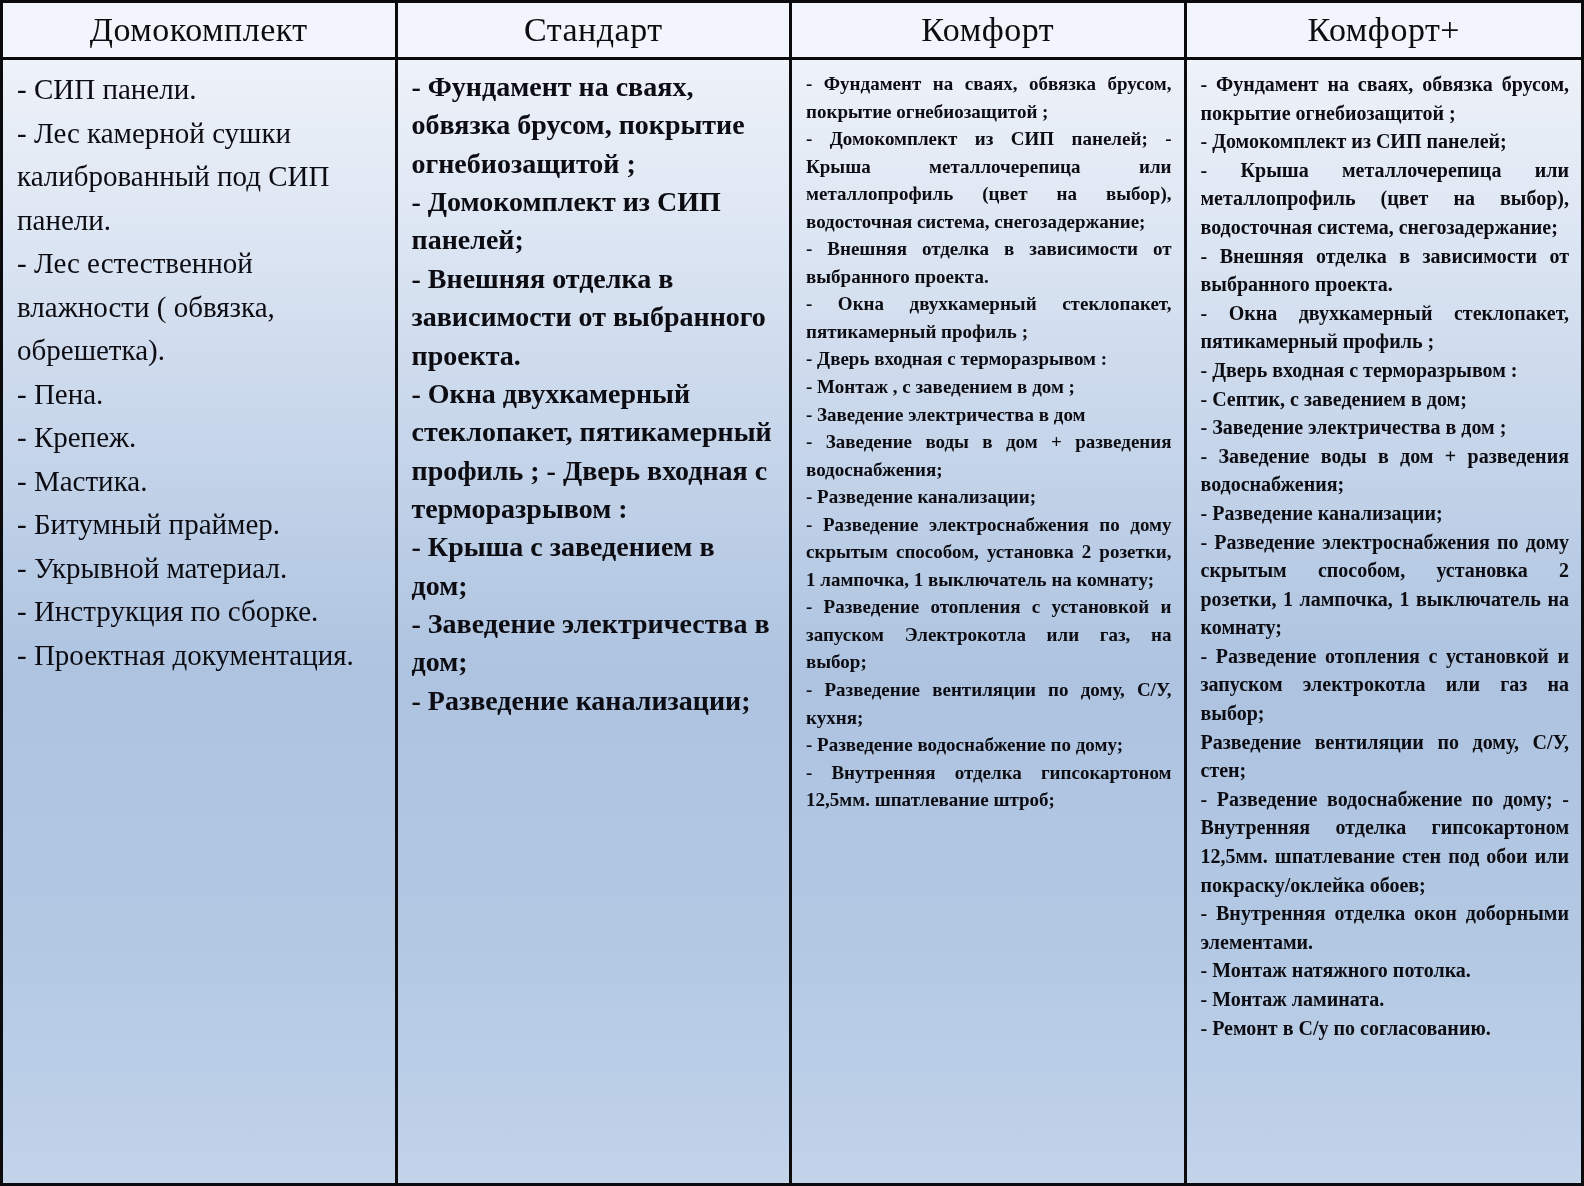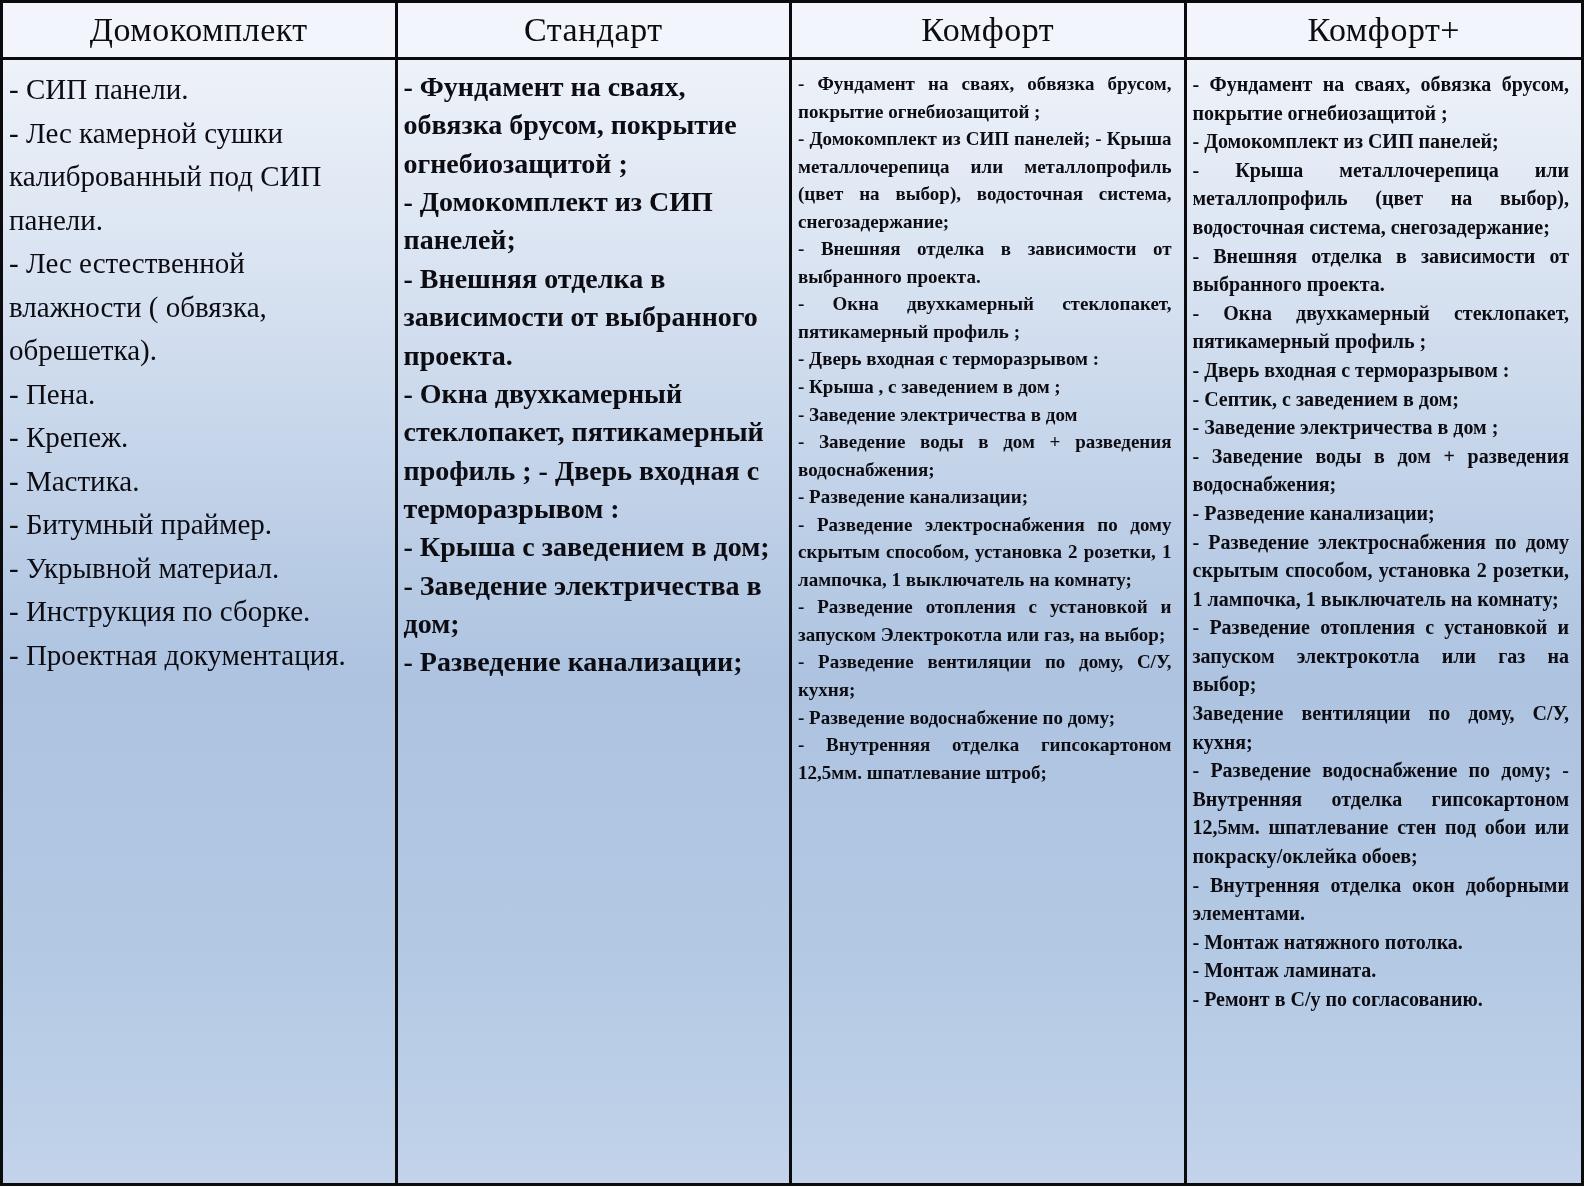--- a/index.html
+++ b/index.html
@@ -39,21 +39,21 @@
     grid-template-columns:1fr 1fr 1fr 1fr;
     background:linear-gradient(180deg,
       #eef2f9 0%,
       #dde6f3 15%,
       #adc3e0 55%,
       #b2c8e3 78%,
       #c2d3ea 100%);
   }
   .body-cell{
     border-right:3px solid #0b0b0d;
-    padding:8px 12px 8px 6px;
+    padding:8px 12px 8px 14px;
     overflow:hidden;
     box-sizing:border-box;
   }
   .body-cell:last-child{border-right:none;}
   .col1{font-size:29px;line-height:1.5;font-weight:400;}
   .col2{font-size:28px;line-height:1.37;font-weight:700;}
   .col3{font-size:19px;line-height:1.45;font-weight:700;text-align:justify;padding-top:10px;}
   .col4{font-size:20px;line-height:1.43;font-weight:700;text-align:justify;padding-top:10px;}
   .item{margin:0;}
 </style>
@@ -94,21 +94,21 @@
           <div class="item">- Заведение электричества в дом;</div>
           <div class="item">- Разведение канализации;</div>
         </div>
       <div class="body-cell col3">
 
       <div class="item">- Фундамент на сваях, обвязка брусом, покрытие огнебиозащитой ;</div>
           <div class="item">- Домокомплект из СИП панелей; - Крыша металлочерепица или металлопрофиль (цвет на выбор), водосточная система, снегозадержание;</div>
           <div class="item">- Внешняя отделка в зависимости от выбранного проекта.</div>
           <div class="item">- Окна двухкамерный стеклопакет, пятикамерный профиль ;</div>
           <div class="item">- Дверь входная с терморазрывом :</div>
-          <div class="item">- Крыша , с заведением в дом ;</div>
+          <div class="item">- Монтаж , с заведением в дом ;</div>
           <div class="item">- Заведение электричества в дом</div>
           <div class="item">- Заведение воды в дом + разведения водоснабжения;</div>
           <div class="item">- Разведение канализации;</div>
           <div class="item">- Разведение электроснабжения по дому скрытым способом, установка 2 розетки, 1 лампочка, 1 выключатель на комнату;</div>
           <div class="item">- Разведение отопления с установкой и запуском Электрокотла или газ, на выбор;</div>
           <div class="item">- Разведение вентиляции по дому, С/У, кухня;</div>
           <div class="item">- Разведение водоснабжение по дому;</div>
           <div class="item">- Внутренняя отделка гипсокартоном 12,5мм. шпатлевание штроб;</div>
         </div>
       <div class="body-cell col4">
@@ -118,21 +118,21 @@
           <div class="item">- Крыша металлочерепица или металлопрофиль (цвет на выбор), водосточная система, снегозадержание;</div>
           <div class="item">- Внешняя отделка в зависимости от выбранного проекта.</div>
           <div class="item">- Окна двухкамерный стеклопакет, пятикамерный профиль ;</div>
           <div class="item">- Дверь входная с терморазрывом :</div>
           <div class="item">- Септик, с заведением в дом;</div>
           <div class="item">- Заведение электричества в дом ;</div>
           <div class="item">- Заведение воды в дом + разведения водоснабжения;</div>
           <div class="item">- Разведение канализации;</div>
           <div class="item">- Разведение электроснабжения по дому скрытым способом, установка 2 розетки, 1 лампочка, 1 выключатель на комнату;</div>
           <div class="item">- Разведение отопления с установкой и запуском электрокотла или газ на выбор;</div>
-          <div class="item">Заведение вентиляции по дому, С/У, кухня;</div>
+          <div class="item">Разведение вентиляции по дому, С/У, стен;</div>
           <div class="item">- Разведение водоснабжение по дому; - Внутренняя отделка гипсокартоном 12,5мм. шпатлевание стен под обои или покраску/оклейка обоев;</div>
           <div class="item">- Внутренняя отделка окон доборными элементами.</div>
           <div class="item">- Монтаж натяжного потолка.</div>
           <div class="item">- Монтаж ламината.</div>
           <div class="item">- Ремонт в С/у по согласованию.</div>
         </div>
     </div>
 
   </div>
 </div>

